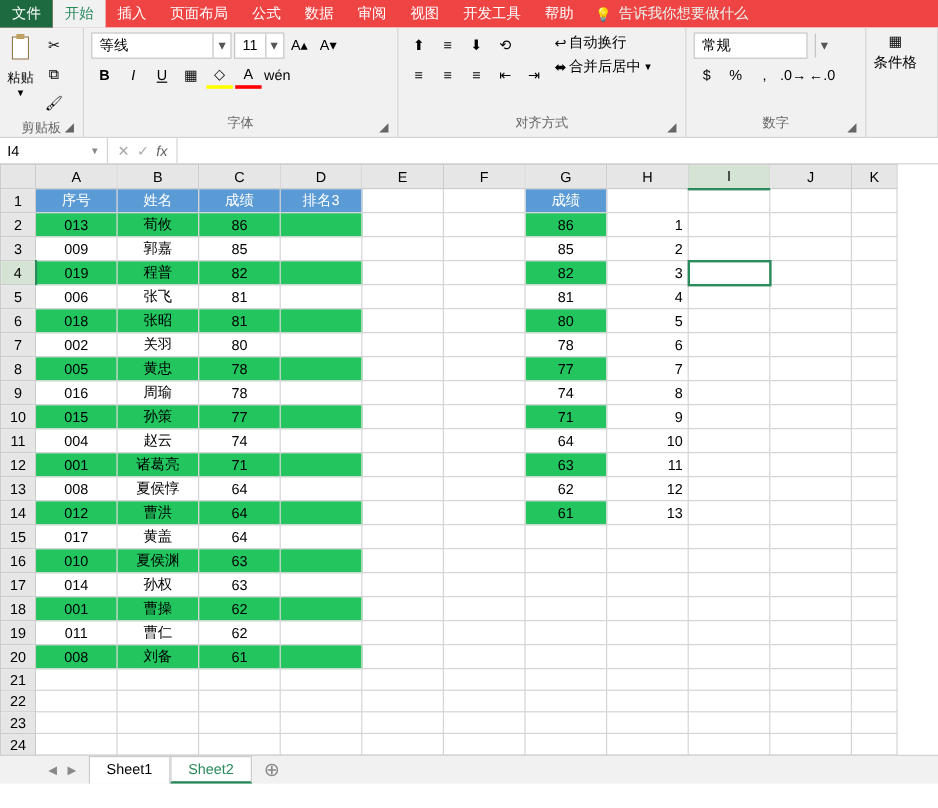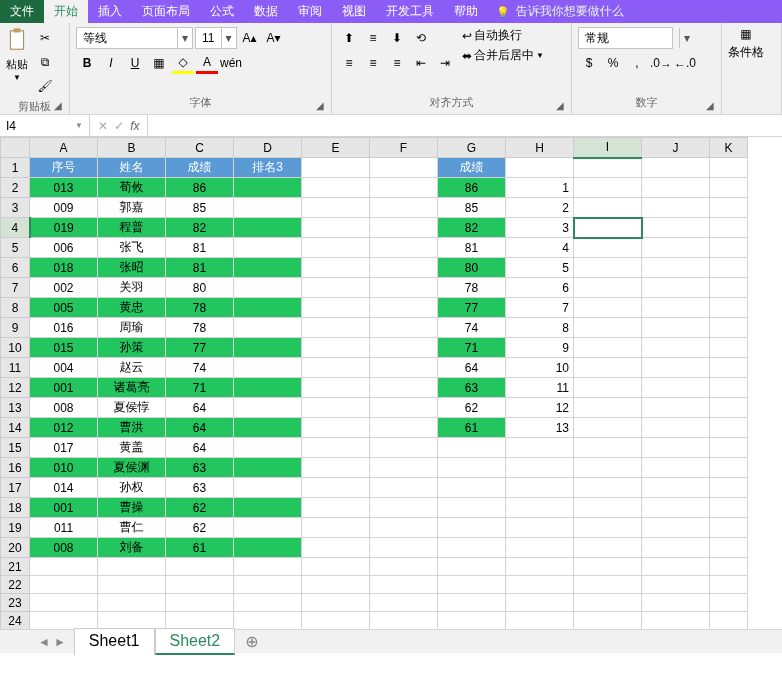--- a/index.html
+++ b/index.html
@@ -1,18 +1,18 @@
 <!DOCTYPE html>
 <html><head>
 <meta charset="utf-8">
 <style>
 * { margin: 0; padding: 0; box-sizing: border-box; }
 body { font-family: "Microsoft YaHei", "Segoe UI", sans-serif; font-size: 12px; background: #fff; overflow: hidden; width: 782px; height: 673px; }
 
-.tabs-bar { background: #8b5cf6; display: flex; height: 23px; align-items: stretch; }
+.tabs-bar { background: #ef4444; display: flex; height: 23px; align-items: stretch; }
 .tab { padding: 3px 10px; color: #fff; cursor: pointer; font-size: 12px; display: flex; align-items: center; }
 .tab.file { background: #1d6940; }
 .tab.active { background: #f1f1f1; color: #2a8a5c; }
 .tell-me { display: flex; align-items: center; gap: 6px; margin-left: 8px; color: #e8f4ee; }
 .bulb-icon::before { content: "💡"; font-size: 11px; }
 
 .ribbon { background: #f1f1f1; display: flex; height: 92px; border-bottom: 1px solid #d4d4d4; }
 .group { border-right: 1px solid #d4d4d4; padding: 4px 6px 2px; display: flex; flex-direction: column; position: relative; }
 .group-label { text-align: center; color: #666; font-size: 11px; margin-top: auto; padding: 2px 0; }
 .group-body { flex: 1; display: flex; align-items: flex-start; gap: 6px; }
@@ -49,21 +49,21 @@
 td.cell.hdr-cell { background: #5b9bd5; color: #fff; }
 td.cell.stripe { background: #22c55e; }
 td.cell.right { text-align: right; }
 td.cell.active { outline: 2px solid #2a8a5c; outline-offset: -1px; }
 .cA { width: 68px; } .cB { width: 68px; } .cC { width: 68px; } .cD { width: 68px; }
 .cE { width: 68px; } .cF { width: 68px; } .cG { width: 68px; } .cH { width: 68px; }
 .cI { width: 68px; } .cJ { width: 68px; } .cK { width: 38px; }
 
 .sheet-tabs { height: 24px; display: flex; align-items: center; border-top: 1px solid #d4d4d4; background: #f1f1f1; gap: 0; padding-left: 30px; }
 .nav-arrows { display: flex; gap: 4px; padding: 0 8px; color: #888; }
-.sheet-tab { padding: 3px 14px; border: 1px solid #ccc; border-bottom: none; background: #fff; cursor: pointer; font-size: 16px; }
+.sheet-tab { padding: 3px 14px; border: 1px solid #ccc; border-bottom: none; background: #fff; cursor: pointer; font-size: 12px; }
 .sheet-tab.active { background: #fff; border-bottom: 2px solid #2a8a5c; color: #2a8a5c; }
 .new-sheet { padding: 0 10px; color: #888; font-size: 16px; cursor: pointer; }
 </style>
 </head>
 <body>
 
 <div class="tabs-bar">
   <div class="tab file">文件</div>
   <div class="tab active">开始</div>
   <div class="tab">插入</div>

